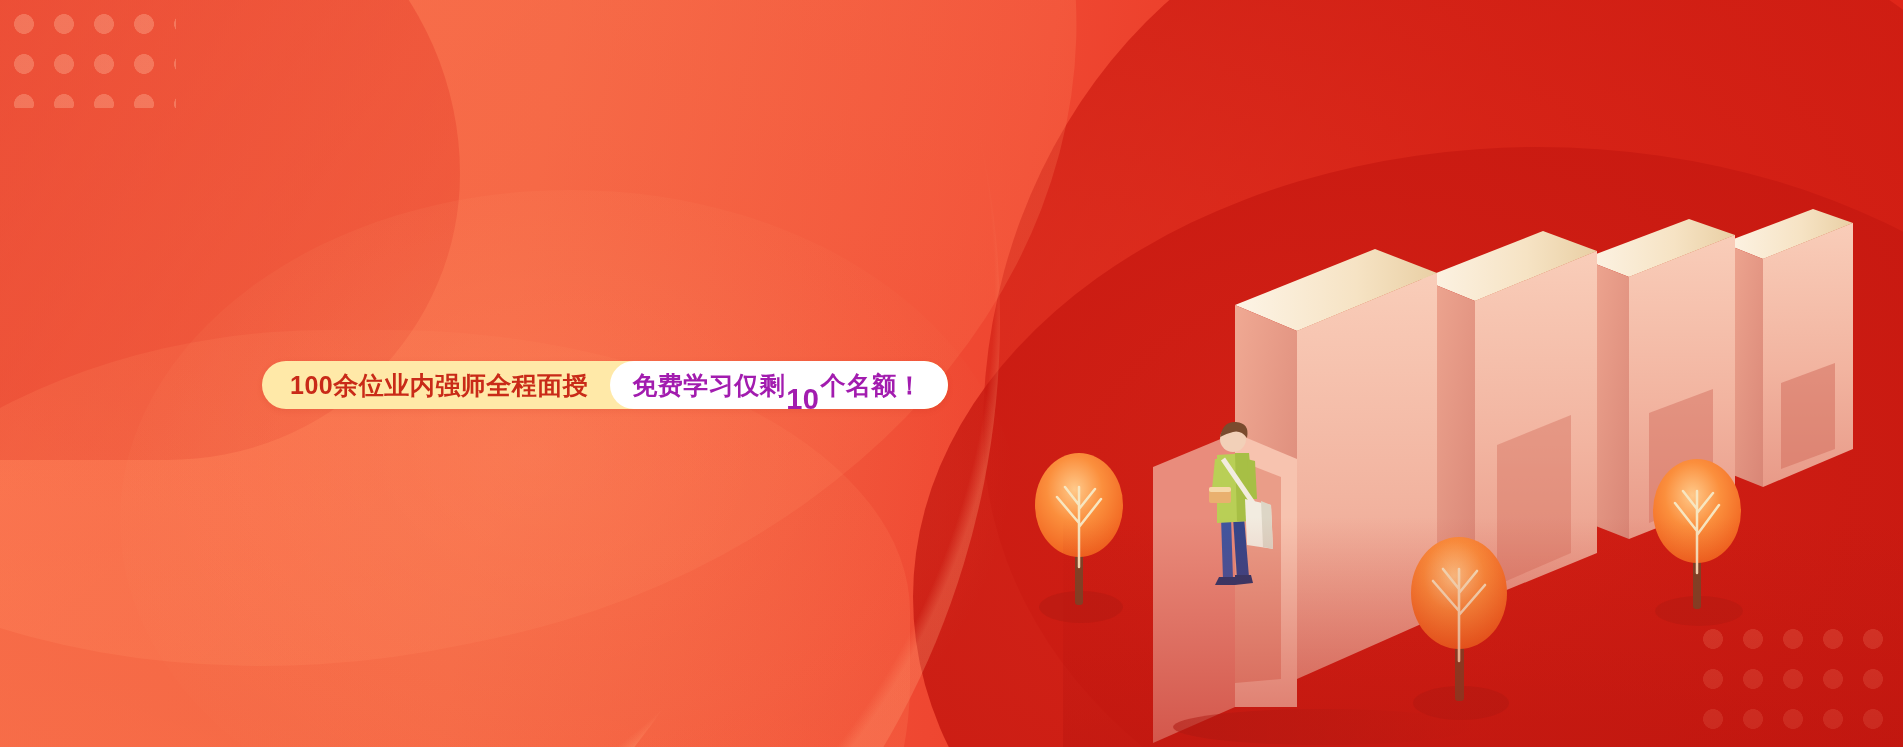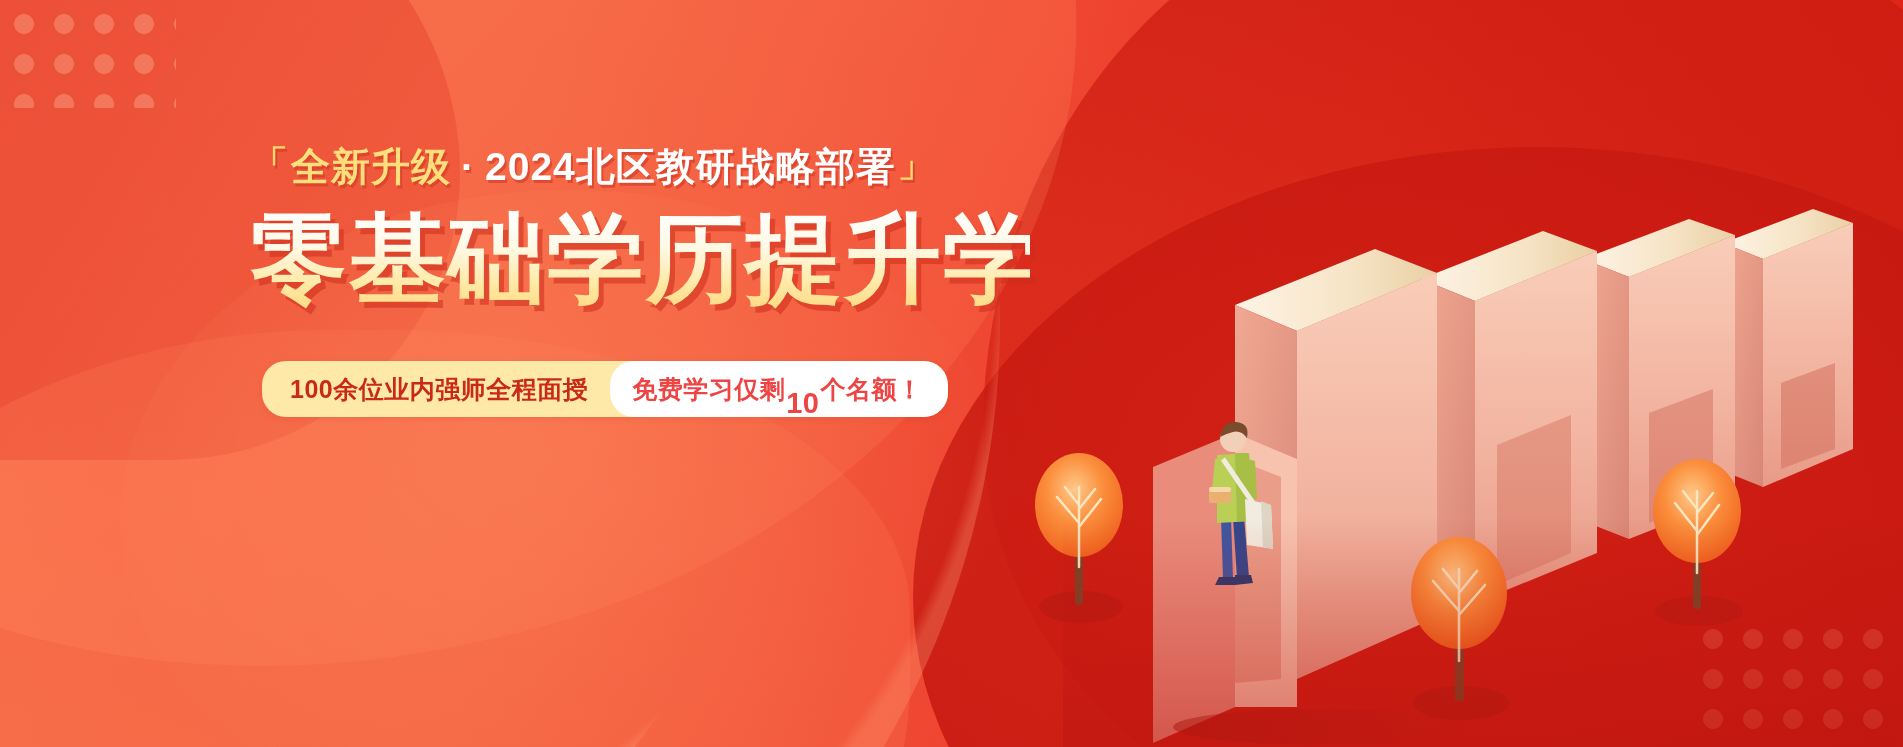--- a/index.html
+++ b/index.html
@@ -174,21 +174,21 @@
     color: transparent;
     -webkit-text-fill-color: transparent;
     filter: drop-shadow(5px 6px 0 rgba(205,44,28,0.55));
   }
 
   
   .badge {
     position: absolute;
     left: 262px;
     top: 361px;
-    height: 56px;
+    height: 48px;
     display: flex;
     align-items: stretch;
     border-radius: 24px;
     background: #ffe9a8;
     box-shadow: 0 2px 6px rgba(170,30,20,0.10);
     overflow: hidden;
   }
   .badge-left {
     display: flex;
     align-items: center;
@@ -202,21 +202,21 @@
   .badge-right {
     display: flex;
     align-items: center;
     padding: 0 26px 0 22px;
     margin-left: -4px;
     border-radius: 24px;
     background: #ffffff;
     font-size: 25px;
     font-weight: bold;
     letter-spacing: 0.5px;
-    color: #ef4444;
+    color: #a21caf;
     white-space: nowrap;
   }
   .badge-right .num {
     font-size: 29px;
     padding: 0 1px;
     margin-top: 28px;
   }
 
   
   .illus {
@@ -366,28 +366,20 @@
 
       <g>
         <ellipse cx="676" cy="424" rx="44" ry="15" fill="#a61a12" opacity="0.35"></ellipse>
         <rect x="670" y="366" width="8" height="56" rx="3" fill="#7a4528"></rect>
         <ellipse cx="674" cy="324" rx="44" ry="52" fill="url(#treeCrown)"></ellipse>
         <path d="M674 386 L674 304 M674 344 L652 316 M674 348 L696 318 M674 322 L660 304 M674 326 L690 306" stroke="#f7e6c0" stroke-width="2.5" fill="none" stroke-linecap="round"></path>
       </g>
     </svg>
   </div>
 
-  <div class="copy">
-
-    <div class="subtitle">
-      <span class="bracket">「</span><span class="gold">全新升级</span><span class="dot-sep">·</span><span>2024北区教研战略部署</span><span class="bracket">」</span>
-    </div>
-
-    <div class="headline">零基础学历提升学霸班</div>
-  </div>
 
   <div class="badge">
     <div class="badge-left">100余位业内强师全程面授</div>
     <div class="badge-right">
       <span>免费学习仅剩</span>
         <span class="num">10</span>
         <span>个名额！</span>
     </div>
   </div>
 

